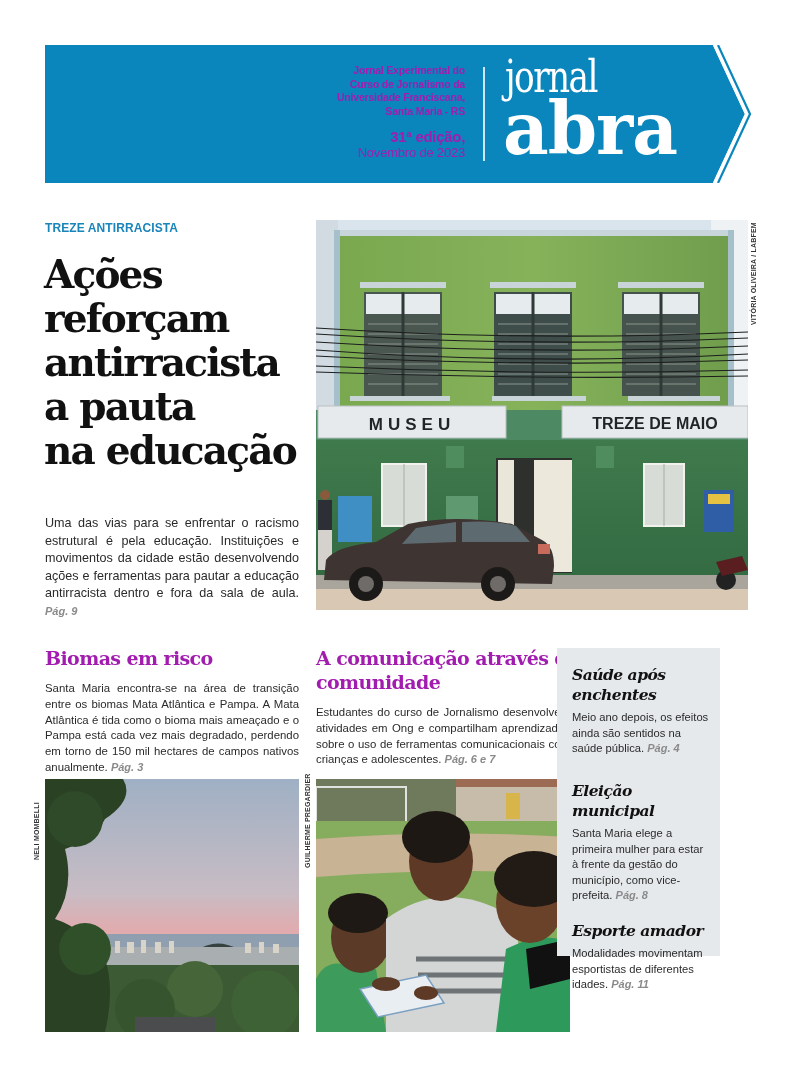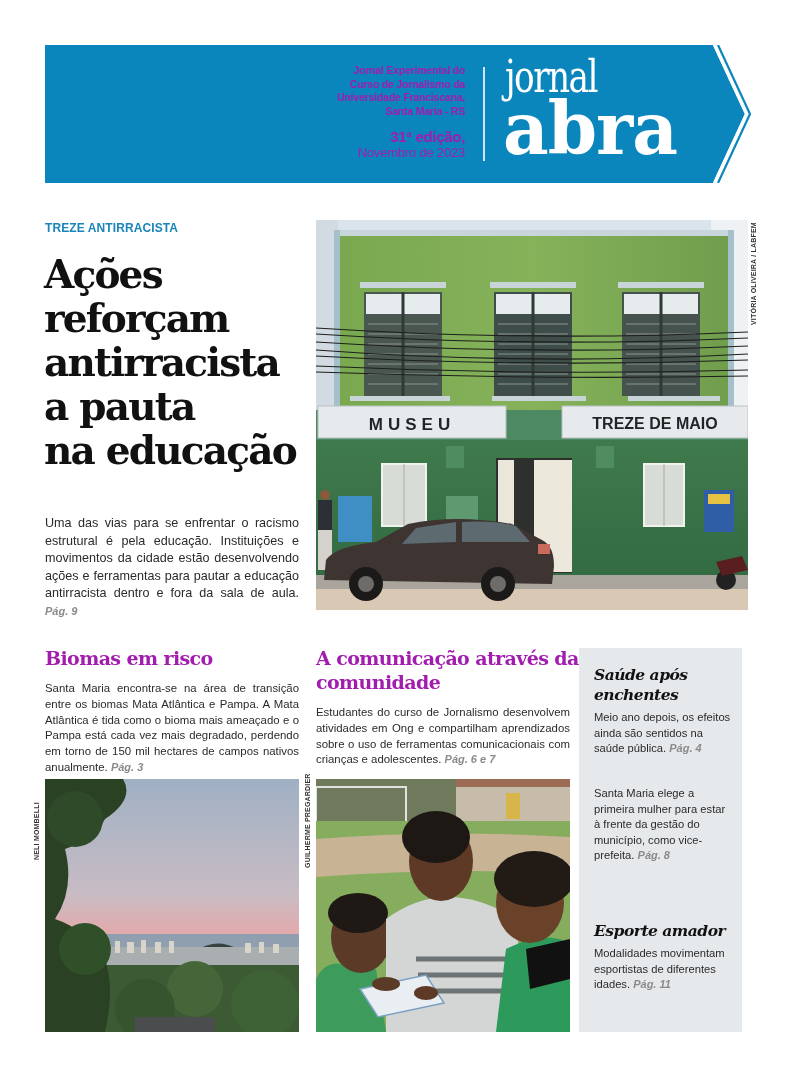--- a/index.html
+++ b/index.html
@@ -35,21 +35,21 @@
   .biomas-title { left: 45px; top: 646px; width: 260px; }
   .biomas-body { left: 45px; top: 681px; width: 254px; }
   .comun-title { left: 316px; top: 646px; width: 270px; }
   .comun-body { left: 316px; top: 705px; width: 254px; }
 
   .photo { position: absolute; overflow: hidden; }
   .biomas-photo { left: 45px; top: 779px; width: 254px; height: 253px; }
   .comun-photo { left: 316px; top: 779px; width: 254px; height: 253px; }
 
   
-  .sidebar { position: absolute; left: 579px; top: 648px; width: 163px; height: 384px; background: #e6e9ec; text-decoration: underline; }
+  .sidebar { position: absolute; left: 557px; top: 648px; width: 163px; height: 308px; background: #e6e9ec; text-decoration: underline; }
   .side-item { position: absolute; left: 15px; width: 138px; }
   .side-title { font-family: "DejaVu Serif", serif; font-style: italic; font-size: 15.5px; line-height: 20px; color: #111; letter-spacing: -0.5px; }
   .side-body { margin-top: 5px; font-size: 11.2px; line-height: 15.6px; color: #2a2a2a; }
   .side-1 { top: 17px; }
   .side-2 { top: 133px; }
   .side-3 { top: 273px; }
 </style>
 </head>
 <body>
 
@@ -288,19 +288,20 @@
   </div>
   <div class="credit-v credit-comun">GUILHERME PREGARDIER</div>
 </article>
 
 <aside class="sidebar">
   <div class="side-item side-1">
     <h3 class="side-title">Saúde após enchentes</h3>
     <p class="side-body"><span>Meio ano depois, os efeitos ainda são sentidos na saúde pública.</span> <span class="page-ref">Pág. 4</span></p>
   </div>
   <div class="side-item side-2">
+    <h3 class="side-title">Eleição municipal</h3>
     <p class="side-body"><span>Santa Maria elege a primeira mulher para estar à frente da gestão do município, como vice-prefeita.</span> <span class="page-ref">Pág. 8</span></p>
   </div>
   <div class="side-item side-3">
     <h3 class="side-title">Esporte amador</h3>
     <p class="side-body"><span>Modalidades movimentam esportistas de diferentes idades.</span> <span class="page-ref">Pág. 11</span></p>
   </div>
 </aside>
 
 </body></html>

